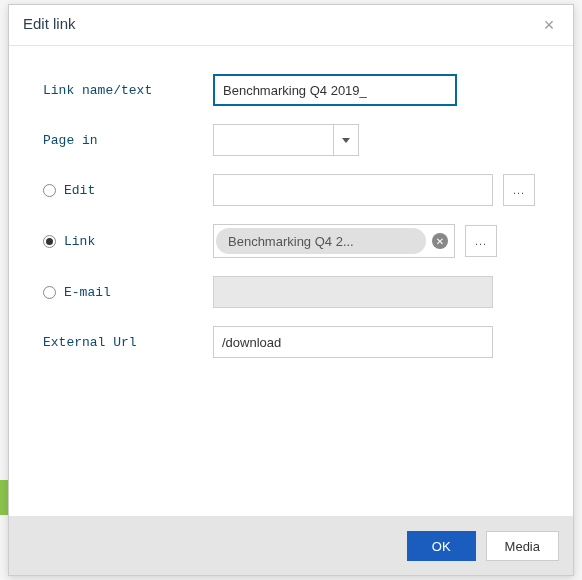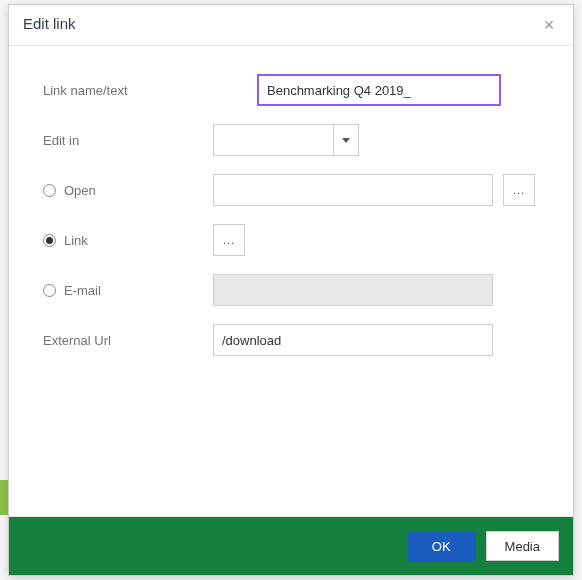--- a/index.html
+++ b/index.html
@@ -65,45 +65,45 @@
   padding: 28px 34px 10px 34px;
 }
 .form-row {
   display: flex;
   align-items: center;
   margin-bottom: 18px;
   min-height: 32px;
 }
 .form-label {
   width: 170px;
-  color: #737373;
+  color: #0c4a6e;
   display: flex;
   align-items: center;
   gap: 8px;
+  font-family: Liberation Mono, monospace;
 }
 .form-control-wrap {
   flex: 1;
   display: flex;
   align-items: center;
   gap: 10px;
 }
 .text-input {
   height: 32px;
   border: 1px solid #ccc;
   padding: 0 8px;
   font-size: 13px;
   width: 242px;
   background: #fff;
   color: #333;
 }
 .text-input.focused {
-  border: 2px solid #8b5cf6;
+  border: 2px solid #0369a1;
   outline: none;
   width: 244px;
-  margin-left: 44px;
 }
 .text-input.disabled {
   background: #e8e8e8;
   border: 1px solid #d0d0d0;
 }
 .text-input.wide {
   width: 280px;
 }
 .dropdown {
   display: flex;
@@ -190,21 +190,21 @@
   color: #fff;
   display: flex;
   align-items: center;
   justify-content: center;
   font-size: 10px;
   cursor: pointer;
   flex-shrink: 0;
 }
 .dialog-footer {
   border-top: 1px solid #e5e5e5;
-  background: #15803d;
+  background: #e5e5e5;
   padding: 14px;
   display: flex;
   justify-content: flex-end;
   gap: 10px;
 }
 .btn {
   height: 30px;
   padding: 0 18px;
   border: 1px solid #ccc;
   background: #fff;
@@ -237,50 +237,56 @@
 
     <div class="form-row">
       <div class="form-label">Link name/text</div>
       <div class="form-control-wrap">
         <input class="text-input focused" type="text" value="Benchmarking Q4 2019_" style="">
       </div>
     </div>
 
 
     <div class="form-row">
-      <div class="form-label">Edit in</div>
+      <div class="form-label">Page in</div>
       <div class="form-control-wrap">
         <div class="dropdown">
           <input class="text-input dropdown-input" type="text" value="" style="">
           <div class="dropdown-toggle">
             <span class="caret-down"></span>
           </div>
         </div>
       </div>
     </div>
 
     <div class="form-row">
       <div class="form-label">
         <span class="radio"></span>
-        <span>Open</span>
+        <span>Edit</span>
       </div>
       <div class="form-control-wrap">
         <input class="text-input wide" type="text" value="" style="">
         <div class="browse-btn">
           <span>...</span>
         </div>
       </div>
     </div>
 
     <div class="form-row">
       <div class="form-label">
         <span class="radio checked"></span>
         <span>Link</span>
       </div>
       <div class="form-control-wrap">
+        <div class="media-chip-wrap">
+          <div class="media-chip">Benchmarking Q4 2...</div>
+          <div class="chip-clear">
+            <span>✕</span>
+          </div>
+        </div>
         <div class="browse-btn">
           <span>...</span>
         </div>
       </div>
     </div>
 
     <div class="form-row">
       <div class="form-label">
         <span class="radio"></span>
         <span>E-mail</span>

